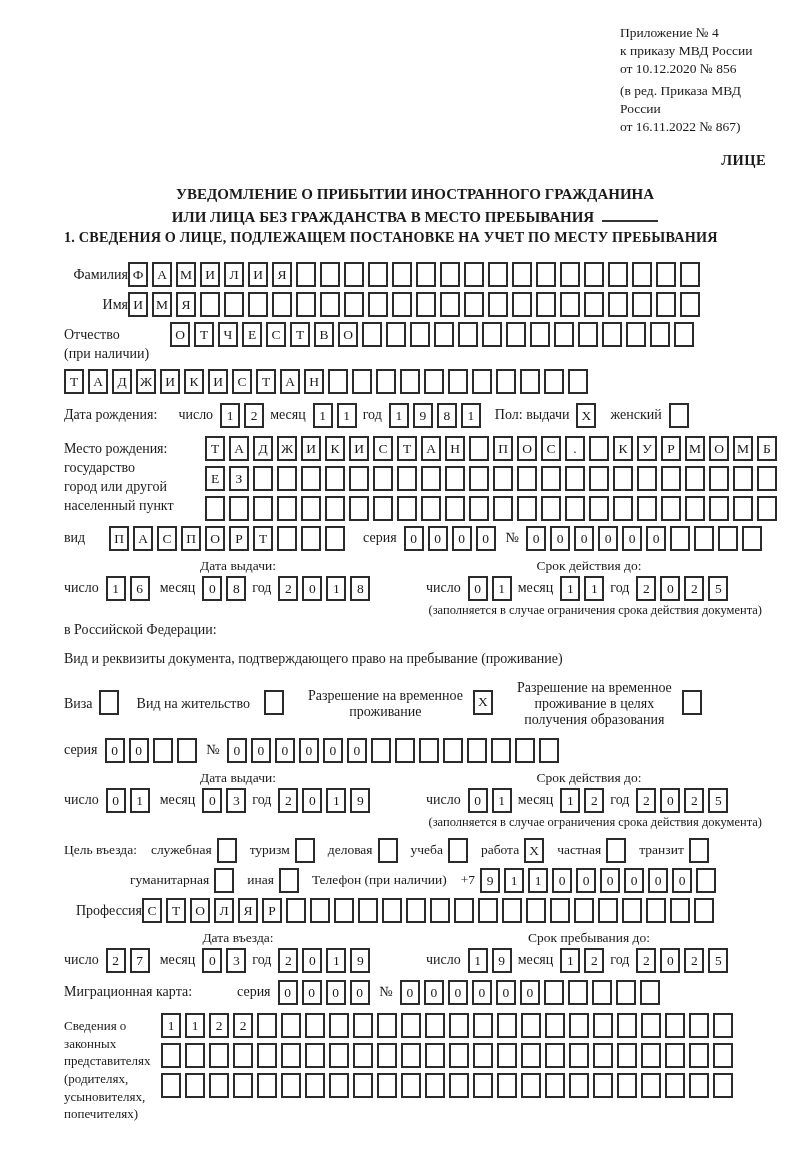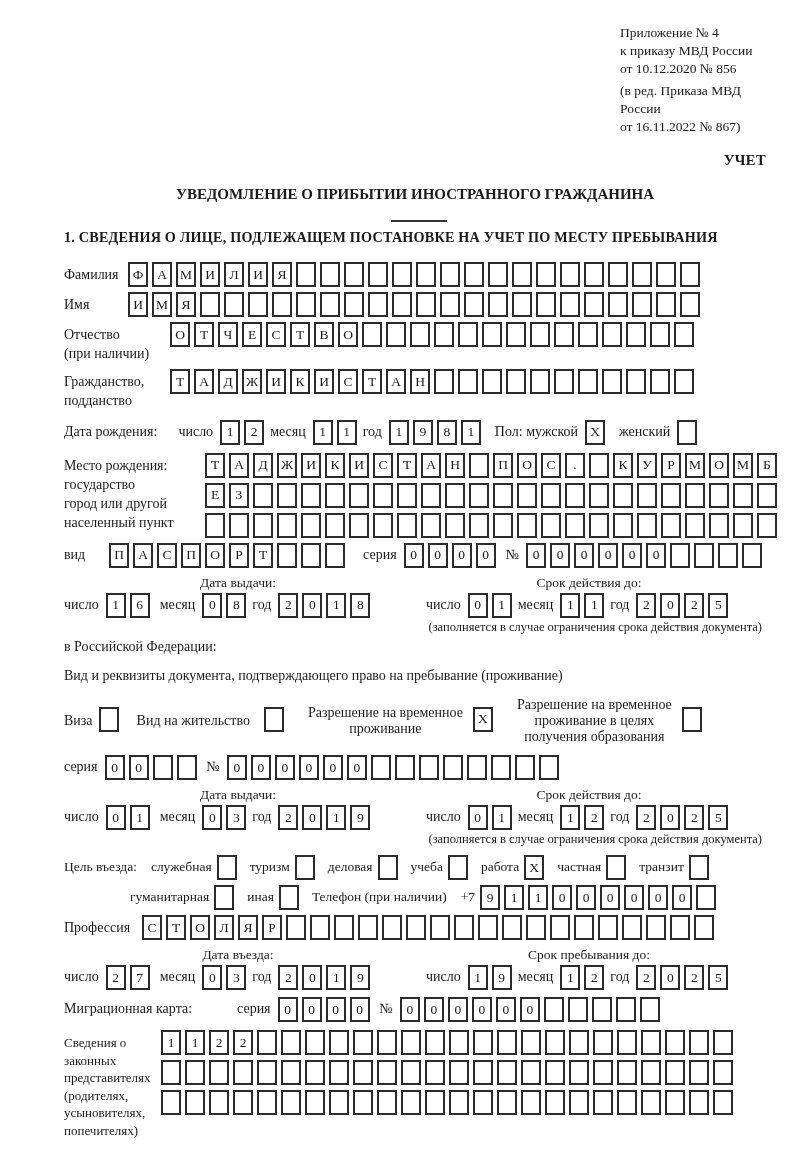--- a/index.html
+++ b/index.html
@@ -17,21 +17,21 @@
 
   
   .title { text-align:center; font-weight:bold; font-size:15px; line-height:1.55; margin-top:14px; }
   .t-underline { display:inline-block; width:56px; border-bottom:2px solid #333; height:14px; margin-left:8px; }
 
   .sec-heading { font-weight:bold; font-size:14.2px; letter-spacing:.2px; }
 
   
   .row { display:flex; align-items:flex-start; margin-top:5px; }
   .lbl { flex-shrink:0; line-height:1.35; white-space:pre-line; padding-top:4px; }
-  .w64 { width:64px; }
+  .w64 { width:64px;text-align:right; }
   .w106 { width:106px; }
   .w141 { width:141px; }
   .cells { display:inline-flex; flex-wrap:nowrap; }
   .cell {
     width:20px; height:25px; border:2px solid #2b2b2b; margin-right:4px;
     display:inline-flex; align-items:center; justify-content:center;
     font-size:13.5px; background:#fff; flex-shrink:0;
   }
   .cells-col { display:flex; flex-direction:column; gap:5px; }
 
@@ -64,25 +64,25 @@
 
 <div class="page">
 
   <div class="annex">
     <div>Приложение № 4</div>
     <div>к приказу МВД России</div>
     <div>от 10.12.2020 № 856</div>
     <div class="sub">(в ред. Приказа МВД России</div>
     <div>от 16.11.2022 № 867)</div>
   </div>
-  <div class="forma">УЧЕТ</div>
+  <div class="forma">ЛИЦЕ</div>
 
   <div class="title">
     <div>УВЕДОМЛЕНИЕ О ПРИБЫТИИ ИНОСТРАННОГО ГРАЖДАНИНА</div>
-    <div><span class="t-underline"></span></div>
+    <div><span>ИЛИ ЛИЦА БЕЗ ГРАЖДАНСТВА В МЕСТО ПРЕБЫВАНИЯ</span><span class="t-underline"></span></div>
   </div>
 
   <div class="sec-heading">1. СВЕДЕНИЯ О ЛИЦЕ, ПОДЛЕЖАЩЕМ ПОСТАНОВКЕ НА УЧЕТ ПО МЕСТУ ПРЕБЫВАНИЯ</div>
 
   <div class="row" style="margin-top:16px;">
     <div class="lbl w64">Фамилия</div>
     <div class="cells">
         <span class="cell">Ф</span>
         <span class="cell">А</span>
         <span class="cell">М</span>
@@ -163,22 +163,20 @@
         <span class="cell"></span>
         <span class="cell"></span>
         <span class="cell"></span>
         <span class="cell"></span>
         <span class="cell"></span>
         <span class="cell"></span>
       </div>
   </div>
 
   <div class="row">
-    <div class="lbl w106">Гражданство,
-подданство</div>
     <div class="cells">
         <span class="cell">Т</span>
         <span class="cell">А</span>
         <span class="cell">Д</span>
         <span class="cell">Ж</span>
         <span class="cell">И</span>
         <span class="cell">К</span>
         <span class="cell">И</span>
         <span class="cell">С</span>
         <span class="cell">Т</span>
@@ -210,21 +208,21 @@
         <span class="cell">1</span>
         <span class="cell">1</span>
       </span>
     <span class="inline-lbl">год</span>
     <span class="cells">
         <span class="cell">1</span>
         <span class="cell">9</span>
         <span class="cell">8</span>
         <span class="cell">1</span>
       </span>
-    <span class="inline-lbl ml10">Пол: мужской</span>
+    <span class="inline-lbl ml10">Пол: выдачи</span>
     <span class="cells">
         <span class="cell">X</span>
       </span>
     <span class="inline-lbl ml10">женский</span>
     <span class="cells">
         <span class="cell"></span>
       </span>
   </div>
 
   <div class="row" style="margin-top:8px;">

